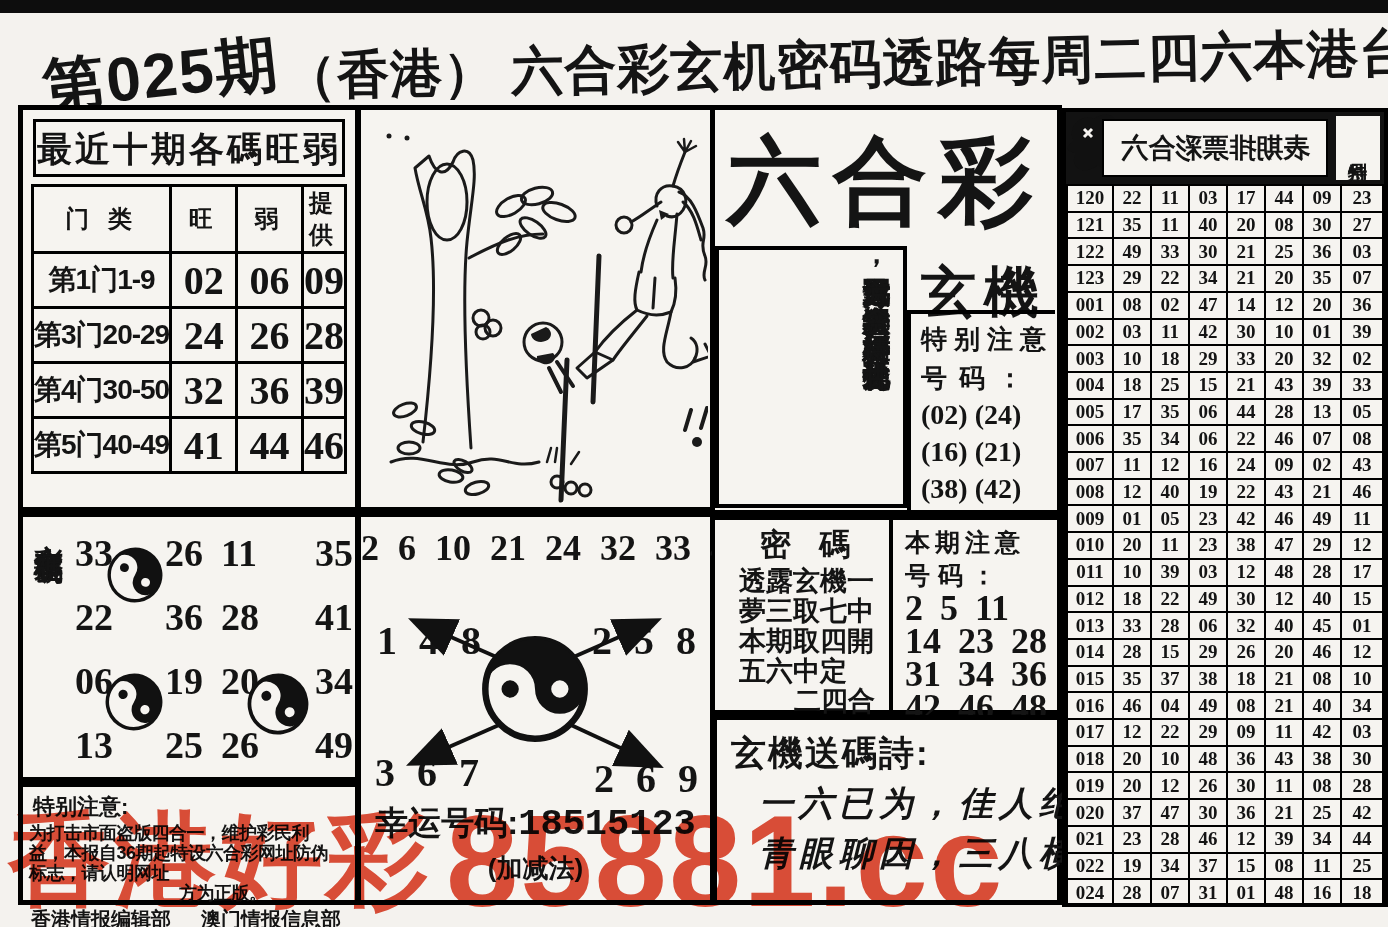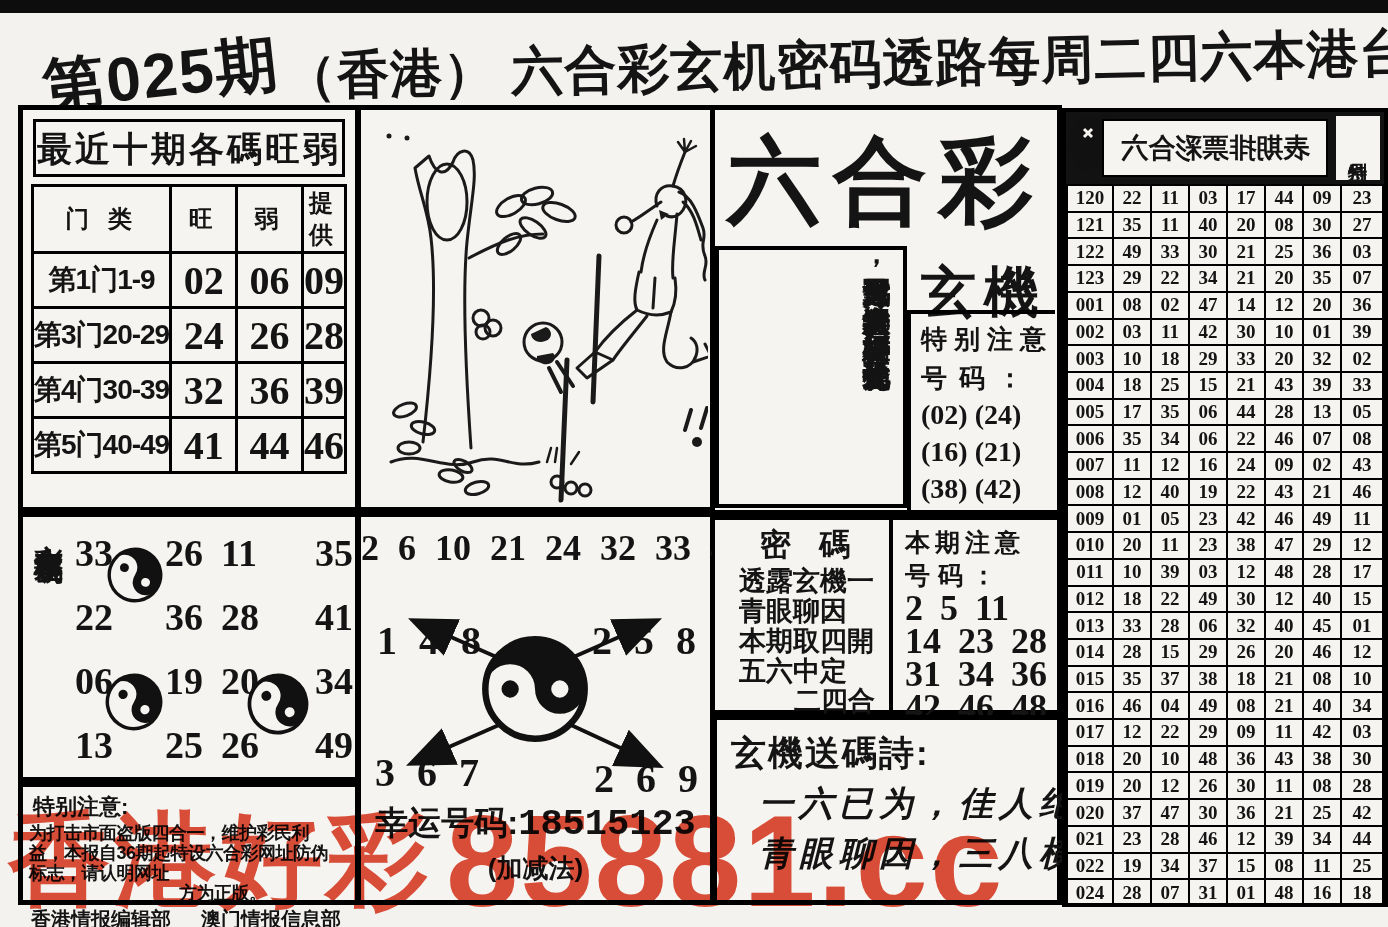--- a/index.html
+++ b/index.html
@@ -170,21 +170,21 @@
 
 
           <tr>
             <td class="hw-label">第3门20-29</td>
             <td class="hw-val">24</td>
             <td class="hw-val">26</td>
             <td class="hw-val">28</td>
           </tr>
 
           <tr>
-            <td class="hw-label">第4门30-39</td>
+            <td class="hw-label">第4门30-50</td>
             <td class="hw-val">32</td>
             <td class="hw-val">36</td>
             <td class="hw-val">39</td>
           </tr>
 
           <tr>
             <td class="hw-label">第5门40-49</td>
             <td class="hw-val">41</td>
             <td class="hw-val">44</td>
             <td class="hw-val">46</td>
@@ -353,21 +353,21 @@
         </div>
     </div>
   </div>
 
   <div class="panel" id="password">
     <div class="pw-left">
       <div class="pw-title">密 碼</div>
       <div>
 
       <div class="pw-line">透露玄機一</div>
-          <div class="pw-line">青眼聊因</div>
+          <div class="pw-line">夢三取七中</div>
           <div class="pw-line">本期取四開</div>
           <div class="pw-line">五六中定</div>
           <div class="pw-line">二四合</div>
         </div>
     </div>
     <div class="pw-right">
       <div class="iss-t">本期注意</div>
       <div class="iss-s">号码：</div>
       <div>
 

